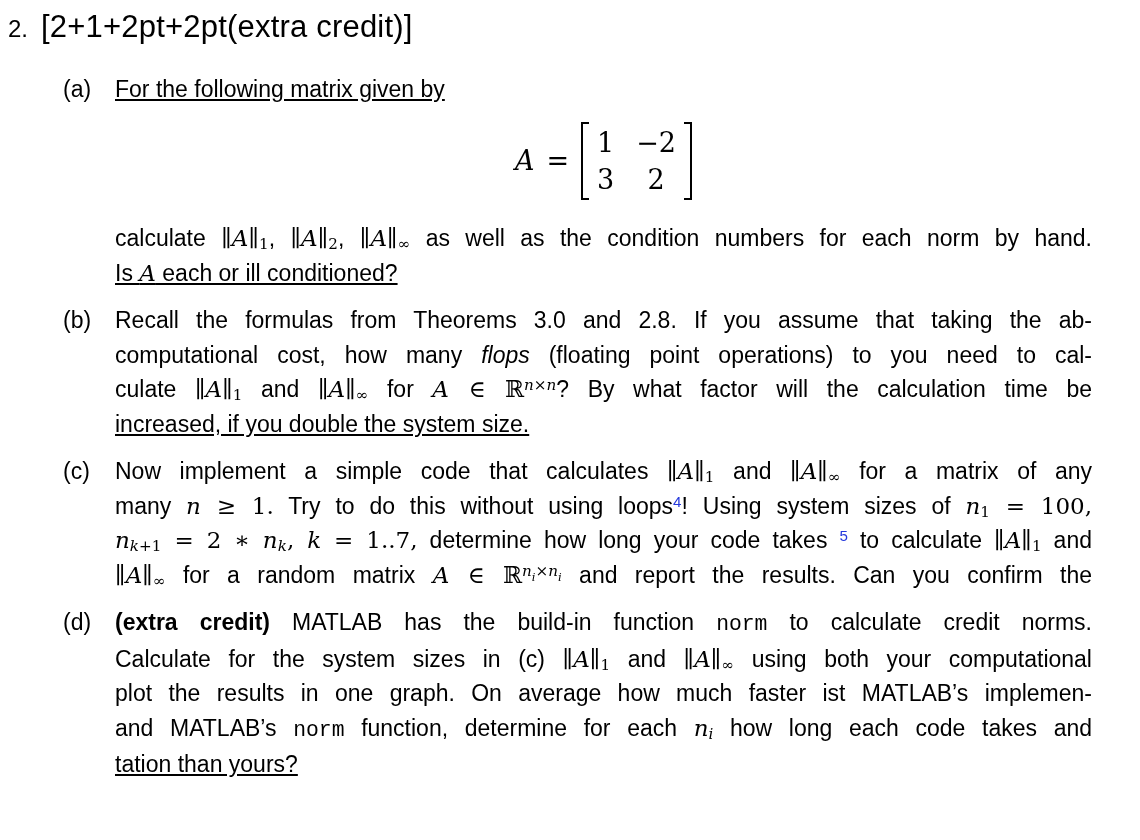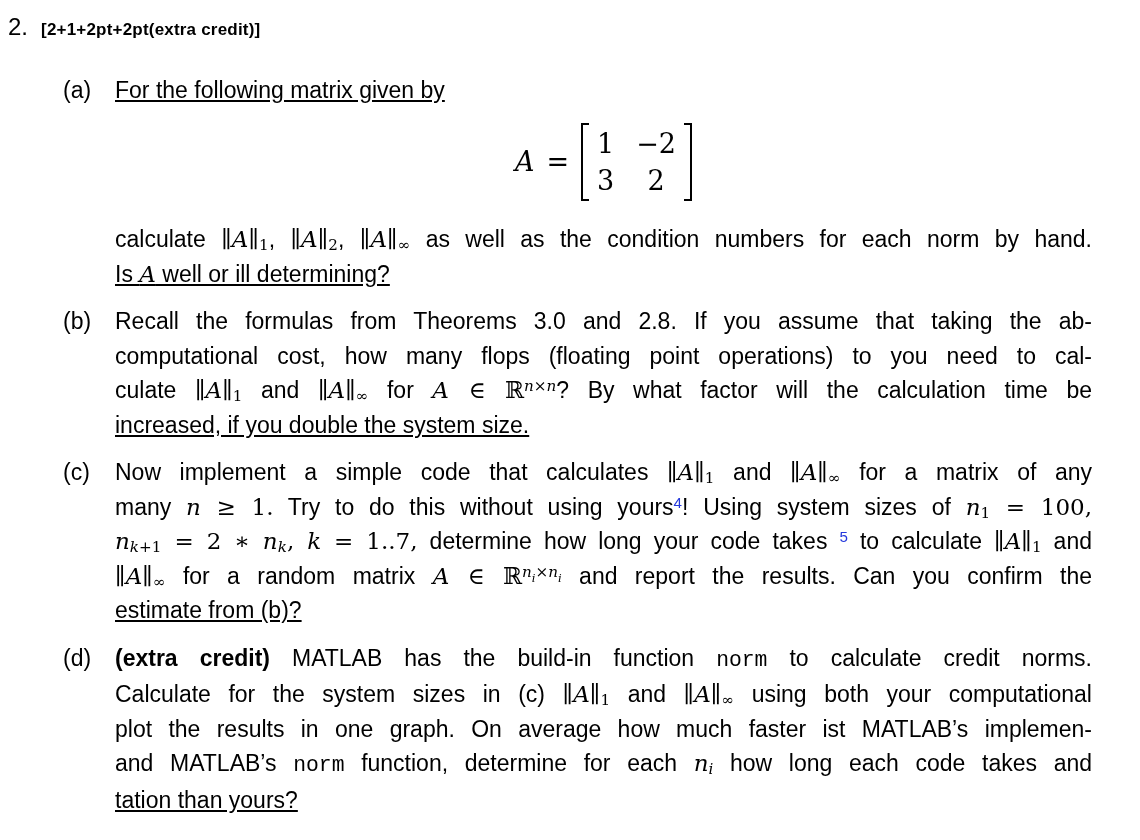--- a/index.html
+++ b/index.html
@@ -8,34 +8,34 @@
   body {
     width: 1140px; height: 840px; overflow: hidden;
     background: var(--paper); color: var(--ink);
     font-family: "Liberation Sans", "DejaVu Sans", sans-serif;
     font-size: 23px; line-height: 34.5px;
   }
   .doc { padding: 10px 48px 0 8px; }
 
   .header { display: flex; align-items: baseline; gap: 13px; margin: 0 0 25px 0; }
   .header .num { font-size: 24px; }
-  .header .title { font-weight: 700; font-size: 17px; letter-spacing: 0.2px; }
+  .header .title { font-weight: 400; font-size: 31px; letter-spacing: 0.2px; }
 
   .item { display: flex; padding-left: 55px; margin-bottom: 13px; }
   .item-label { flex: 0 0 52px; }
   .item-body { flex: 1 1 auto; max-width: 985px; }
 
   .jline { text-align: justify; text-align-last: justify; }
   .jline.last { text-align-last: left; text-decoration: underline; }
 
   
   .mi { font-family: "DejaVu Serif", "Liberation Serif", serif; font-style: italic; }
   .mr { font-family: "DejaVu Serif", "Liberation Serif", serif; }
   .bb { font-family: "DejaVu Serif", "Liberation Serif", serif; }
-  .it { }
+  .it { font-style: italic; }
   .bold { font-weight: 700; }
   .mono { font-family: Liberation Mono, monospace; font-size: 0.93em; }
   .sub { font-size: 0.66em; vertical-align: -0.2em; line-height: 0; }
   .sup { font-size: 0.66em; vertical-align: 0.45em; line-height: 0; }
   .supsub { font-size: 0.5em; vertical-align: 0.2em; line-height: 0; }
   .link { color: var(--link); }
 
   
   .equation {
     display: flex; justify-content: center; align-items: center;
@@ -72,40 +72,39 @@
               <span class="cells">
                 <span class="cell">1</span>
                 <span class="cell">−2</span>
                 <span class="cell">3</span>
                 <span class="cell">2</span>
               </span>
               <span class="brk r"></span>
             </span>
           </div>
           <div class="jline"><span>calculate </span><span class="mr">∥</span><span class="mi">A</span><span class="mr">∥</span><span class="sub mr">1</span><span>, </span><span class="mr">∥</span><span class="mi">A</span><span class="mr">∥</span><span class="sub mr">2</span><span>, </span><span class="mr">∥</span><span class="mi">A</span><span class="mr">∥</span><span class="sub mr">∞</span><span> as well as the condition numbers for each norm by hand.</span></div>
-          <div class="jline last"><span>Is </span><span class="mi">A</span><span> well or ill determining?</span></div>
+          <div class="jline last"><span>Is </span><span class="mi">A</span><span> each or ill conditioned?</span></div>
         </div>
       </div>
       <div class="item">
         <span class="item-label">(b)</span>
         <div class="item-body">
           <div class="jline"><span>Recall the formulas from Theorems 3.0 and 2.8.  If you assume that taking the ab-</span></div>
           <div class="jline"><span>computational cost, how many </span><span class="it">flops</span><span> (floating point operations) to you need to cal-</span></div>
           <div class="jline"><span>culate </span><span class="mr">∥</span><span class="mi">A</span><span class="mr">∥</span><span class="sub mr">1</span><span> and </span><span class="mr">∥</span><span class="mi">A</span><span class="mr">∥</span><span class="sub mr">∞</span><span> for </span><span class="mi">A</span><span class="mr"> ∈ </span><span class="bb">ℝ</span><span class="sup mi">n</span><span class="sup mr">×</span><span class="sup mi">n</span><span>?  By what factor will the calculation time be</span></div>
           <div class="jline last"><span>increased, if you double the system size.</span></div>
         </div>
       </div>
       <div class="item">
         <span class="item-label">(c)</span>
         <div class="item-body">
           <div class="jline"><span>Now implement a simple code that calculates </span><span class="mr">∥</span><span class="mi">A</span><span class="mr">∥</span><span class="sub mr">1</span><span> and </span><span class="mr">∥</span><span class="mi">A</span><span class="mr">∥</span><span class="sub mr">∞</span><span> for a matrix of any</span></div>
-          <div class="jline"><span>many </span><span class="mi">n</span><span class="mr"> ≥ 1.</span><span>  Try to do this without using yours</span><span class="sup link">4</span><span>!  Using system sizes of </span><span class="mi">n</span><span class="sub mr">1</span><span class="mr"> = 100,</span></div>
+          <div class="jline"><span>many </span><span class="mi">n</span><span class="mr"> ≥ 1.</span><span>  Try to do this without using loops</span><span class="sup link">4</span><span>!  Using system sizes of </span><span class="mi">n</span><span class="sub mr">1</span><span class="mr"> = 100,</span></div>
           <div class="jline"><span class="mi">n</span><span class="sub mi">k</span><span class="sub mr">+1</span><span class="mr"> = 2 ∗ </span><span class="mi">n</span><span class="sub mi">k</span><span class="mr">, </span><span class="mi">k</span><span class="mr"> = 1..7,</span><span> determine how long your code takes </span><span class="sup link">5</span><span> to calculate </span><span class="mr">∥</span><span class="mi">A</span><span class="mr">∥</span><span class="sub mr">1</span><span> and</span></div>
           <div class="jline"><span class="mr">∥</span><span class="mi">A</span><span class="mr">∥</span><span class="sub mr">∞</span><span> for a random matrix </span><span class="mi">A</span><span class="mr"> ∈ </span><span class="bb">ℝ</span><span class="sup mi">n</span><span class="supsub mi">i</span><span class="sup mr">×</span><span class="sup mi">n</span><span class="supsub mi">i</span><span> and report the results.  Can you confirm the</span></div>
-          <div class="jline last"><span>estimate from (b)?</span></div>
         </div>
       </div>
       <div class="item">
         <span class="item-label">(d)</span>
         <div class="item-body">
           <div class="jline"><span class="bold">(extra credit)</span><span> MATLAB has the build-in function </span><span class="mono">norm</span><span> to calculate credit norms.</span></div>
           <div class="jline"><span>Calculate for the system sizes in (c) </span><span class="mr">∥</span><span class="mi">A</span><span class="mr">∥</span><span class="sub mr">1</span><span> and </span><span class="mr">∥</span><span class="mi">A</span><span class="mr">∥</span><span class="sub mr">∞</span><span> using both your computational</span></div>
           <div class="jline"><span>plot the results in one graph.  On average how much faster ist MATLAB’s implemen-</span></div>
           <div class="jline"><span>and MATLAB’s </span><span class="mono">norm</span><span> function, determine for each </span><span class="mi">n</span><span class="sub mi">i</span><span> how long each code takes and</span></div>
           <div class="jline last"><span>tation than yours?</span></div>

